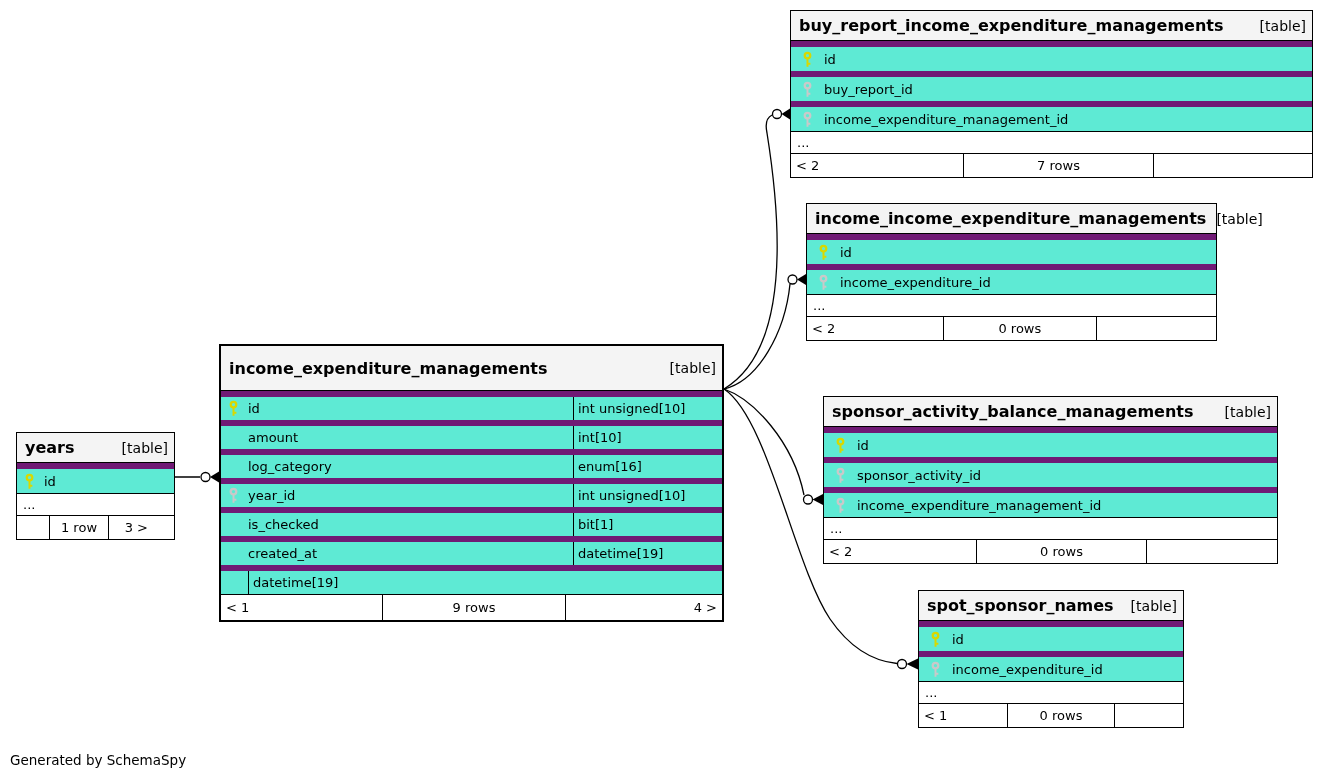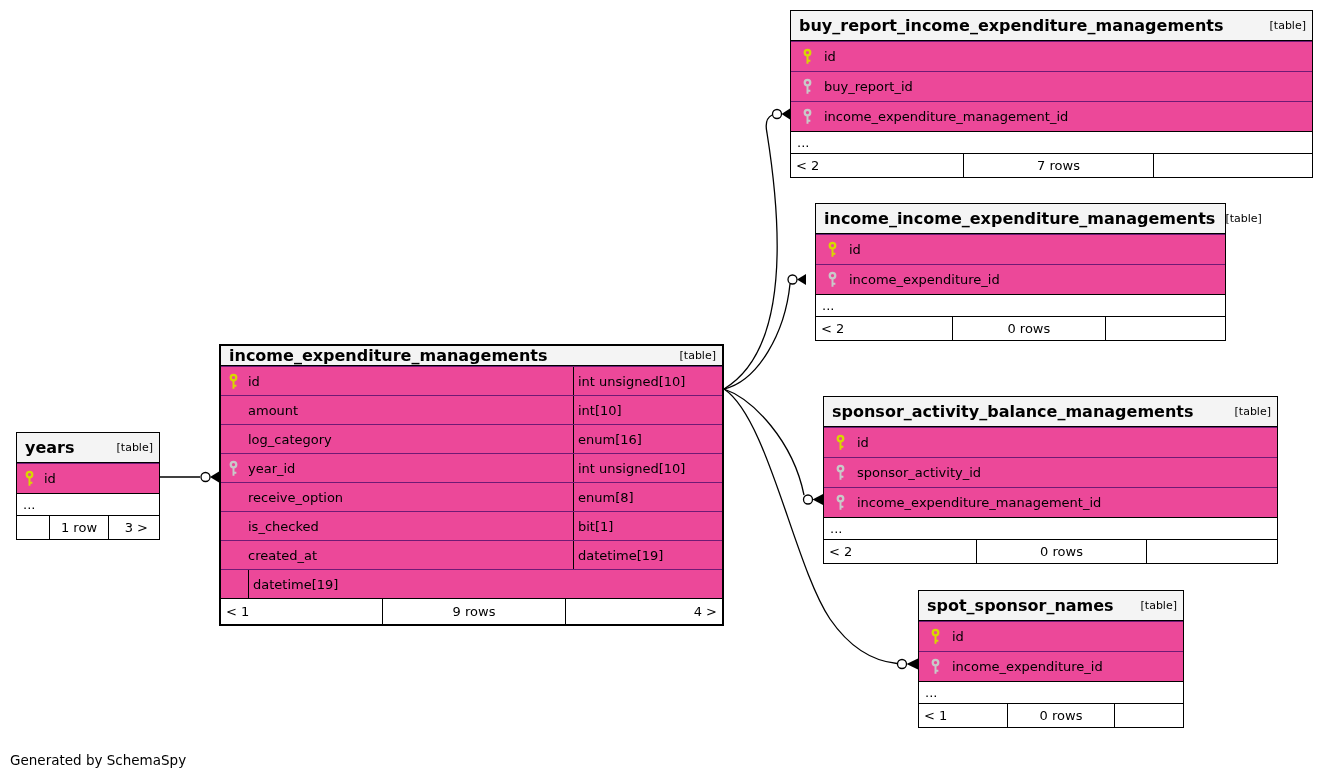--- a/index.html
+++ b/index.html
@@ -15,27 +15,27 @@
     position:absolute; background:#fff; border:1px solid #000;
     font-size:13px;
   }
   .tbl.main { border-width:2px; }
 
   .tbl-header {
     height:30px; background:#f4f4f4; border-bottom:1px solid #000;
     display:flex; align-items:center; justify-content:space-between;
     padding:0 6px 0 8px;
   }
-  .tbl.main .tbl-header { height:20px; }
+  .tbl.main .tbl-header { height:45px; }
   .tbl-name { font-weight:bold; font-size:16px; letter-spacing:0; white-space:nowrap; }
-  .tbl-tag { font-size:11px; white-space:nowrap; padding-left:10px; }
+  .tbl-tag { font-size:14px; white-space:nowrap; padding-left:10px; }
 
   .row {
-    height:30px; display:flex; align-items:center; border-top:1px solid #701a75;
-    background:#ec4899;
+    height:30px; display:flex; align-items:center; border-top:6px solid #701a75;
+    background:#5eead4;
   }
   .row:first-of-type { border-top:none; }
   .tbl.main .row { height:29px; }
 
   .icon-cell { width:33px; padding-left:12px; display:flex; align-items:center; }
   .tbl.main .icon-cell, .tbl.small-indent .icon-cell { width:27px; padding-left:8px; }
   .col-name { flex:1; white-space:nowrap; overflow:hidden; }
   .col-type {
     width:149px; align-self:stretch; display:flex; align-items:center;
     border-left:1px solid #000; padding-left:4px; white-space:nowrap;
@@ -131,21 +131,21 @@
     <span class="col-name">income_expenditure_management_id</span>
   </div>
   <div class="ellipsis-row">...</div>
   <div class="tbl-footer">
     <span class="fcell left" style="width:172px">&lt; 2</span>
     <span class="fcell center c2" style="width:190px">7 rows</span>
     <span class="fcell right c3" style="width:159px"></span>
   </div>
 </div>
 
-<div class="tbl" style="left:806px; top:203px; width:411px;margin-left:9px;">
+<div class="tbl" style="left:806px; top:203px; width:411px;">
   <div class="tbl-header">
     <span class="tbl-name">income_income_expenditure_managements</span>
     <span class="tbl-tag">[table]</span>
   </div>
   <div class="row">
     <span class="icon-cell">
       <svg class="key-svg pk" viewBox="0 0 10 18">
           <circle class="stroke" cx="5" cy="4.6" r="3.1" stroke-width="2.5"></circle>
           <path class="stroke" d="M5 7.7 V17 M5 13.8 h3.2" stroke-width="2.2"></path>
         </svg>
@@ -271,46 +271,41 @@
       <svg class="key-svg fk" viewBox="0 0 10 18">
           <circle class="stroke" cx="5" cy="4.6" r="3.1" stroke-width="2.5"></circle>
           <path class="stroke" d="M5 7.7 V17 M5 13.8 h3.2" stroke-width="2.2"></path>
         </svg>
     </span>
     <span class="col-name">year_id</span>
     <span class="col-type">int unsigned[10]</span>
   </div>
   <div class="row">
     <span class="icon-cell"></span>
-    <span class="col-name">receive_option</span>
-    <span class="col-type">enum[8]</span>
-  </div>
-  <div class="row">
-    <span class="icon-cell"></span>
     <span class="col-name">is_checked</span>
     <span class="col-type">bit[1]</span>
   </div>
   <div class="row">
     <span class="icon-cell"></span>
     <span class="col-name">created_at</span>
     <span class="col-type">datetime[19]</span>
   </div>
   <div class="row">
     <span class="icon-cell"></span>
     <span class="col-type">datetime[19]</span>
   </div>
 
   <div class="tbl-footer">
     <span class="fcell left" style="width:161px">&lt; 1</span>
     <span class="fcell center c2" style="width:183px">9 rows</span>
     <span class="fcell right c3" style="width:157px">4 &gt;</span>
   </div>
 </div>
 
-<div class="tbl small-indent" style="left:16px; top:432px; width:144px;">
+<div class="tbl small-indent" style="left:16px; top:432px; width:159px;">
   <div class="tbl-header">
     <span class="tbl-name">years</span>
     <span class="tbl-tag">[table]</span>
   </div>
   <div class="row">
     <span class="icon-cell">
       <svg class="key-svg pk" viewBox="0 0 10 18">
           <circle class="stroke" cx="5" cy="4.6" r="3.1" stroke-width="2.5"></circle>
           <path class="stroke" d="M5 7.7 V17 M5 13.8 h3.2" stroke-width="2.2"></path>
         </svg>

